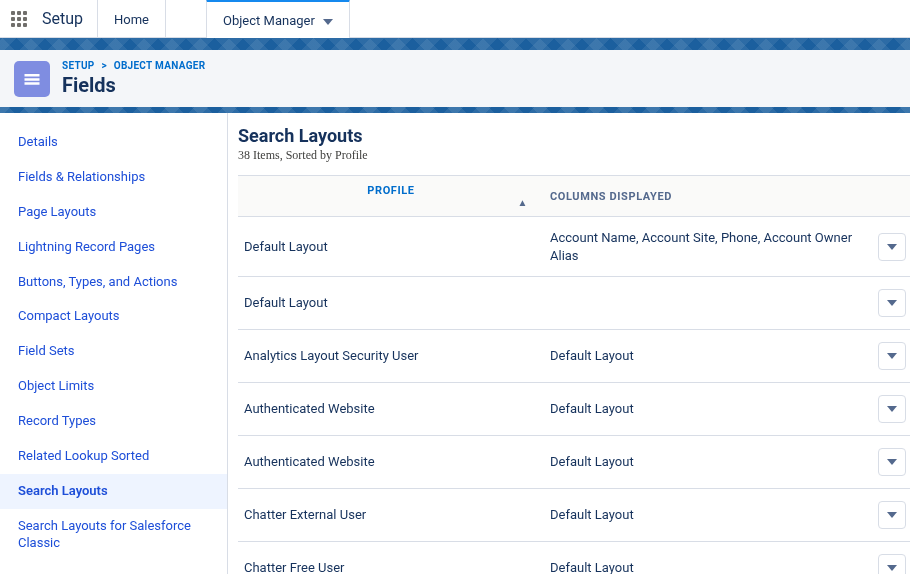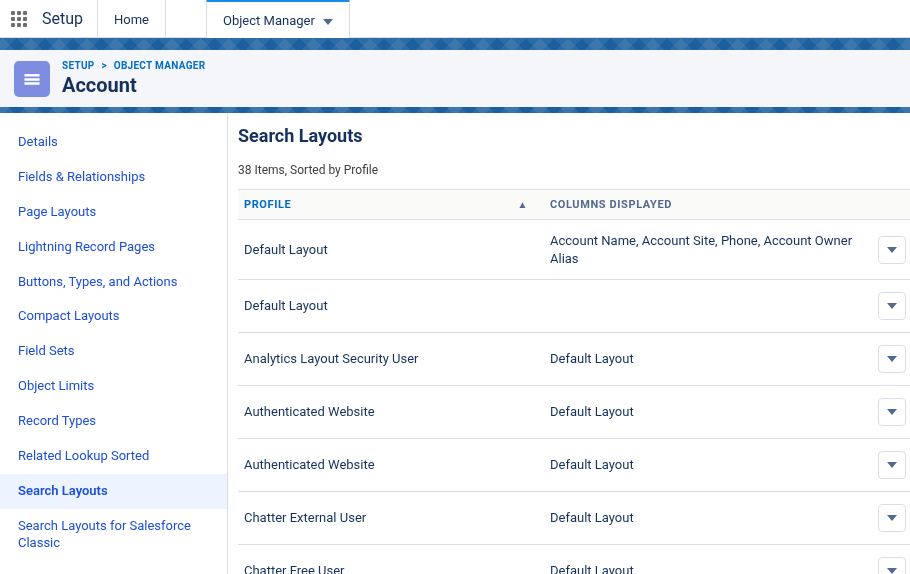--- a/index.html
+++ b/index.html
@@ -28,25 +28,25 @@
   .page-title { font-size: 20px; font-weight: 700; color: #16325c; margin-top: 2px; }
 
   
   .body-wrap { display: flex; }
   .sidebar { width: 228px; border-right: 1px solid #d8dde6; padding-top: 12px; }
   .side-item { padding: 9px 18px; font-size: 13px; color: #1d4ed8; cursor: pointer; line-height: 1.3; }
   .side-item.active { background: #eef4ff; font-weight: 600; }
 
   .main { flex: 1; padding: 12px 0 0 10px; }
   .main-title { font-size: 18px; font-weight: 700; color: #16325c; padding-left: 0; }
-  .main-sub { font-size: 12px; color: #3e3e3c; margin-top: 17px; margin-bottom: 12px; }
+  .main-sub { font-size: 12px; color: #3e3e3c; margin-top: 2px; margin-bottom: 12px; font-family: Liberation Serif, serif; }
 
   .thead { display: flex; background: #fafaf9; border-top: 1px solid #d8dde6; border-bottom: 1px solid #d8dde6; }
   .th { padding: 8px 6px; font-size: 11px; font-weight: 700; letter-spacing: 0.6px; color: #54698d; text-transform: uppercase; display: flex; align-items: center; }
-  .th.sorted { color: #006dcc; }
+  .th.sorted { color: #006dcc; flex-direction: column; }
   .col-profile { width: 306px; }
   .col-columns { flex: 1; }
   .col-action { width: 38px; }
   .sort-arrow { margin-left: auto; margin-right: 10px; color: #54698d; font-size: 10px; }
 
   .trow { display: flex; border-bottom: 1px solid #d8dde6; align-items: center; min-height: 48px; }
   .td { padding: 12px 6px; font-size: 13px; color: #16325c; line-height: 1.35; }
   .action-btn { width: 28px; height: 28px; border: 1px solid #d8dde6; border-radius: 4px; background: #fff; display: flex; align-items: center; justify-content: center; cursor: pointer; margin-right: 6px; }
   .action-btn svg { width: 10px; height: 6px; fill: #54698d; }
 
@@ -90,21 +90,21 @@
     <svg viewBox="0 0 24 24">
         <path d="M3 6h18v3H3V6zm0 5h18v3H3v-3zm0 5h18v3H3v-3z"></path>
       </svg>
   </div>
   <div>
     <div class="breadcrumb">
       <span>SETUP</span>
       <span class="sep">&gt;</span>
       <span>OBJECT MANAGER</span>
     </div>
-    <div class="page-title">Account</div>
+    <div class="page-title">Fields</div>
   </div>
 </div>
 
 <div class="pattern-bar thin"></div>
 
 <div class="body-wrap">
   <div class="sidebar" id="sidebar">
       <div class="side-item">Details</div>
       <div class="side-item">Fields &amp; Relationships</div>
       <div class="side-item">Page Layouts</div>

